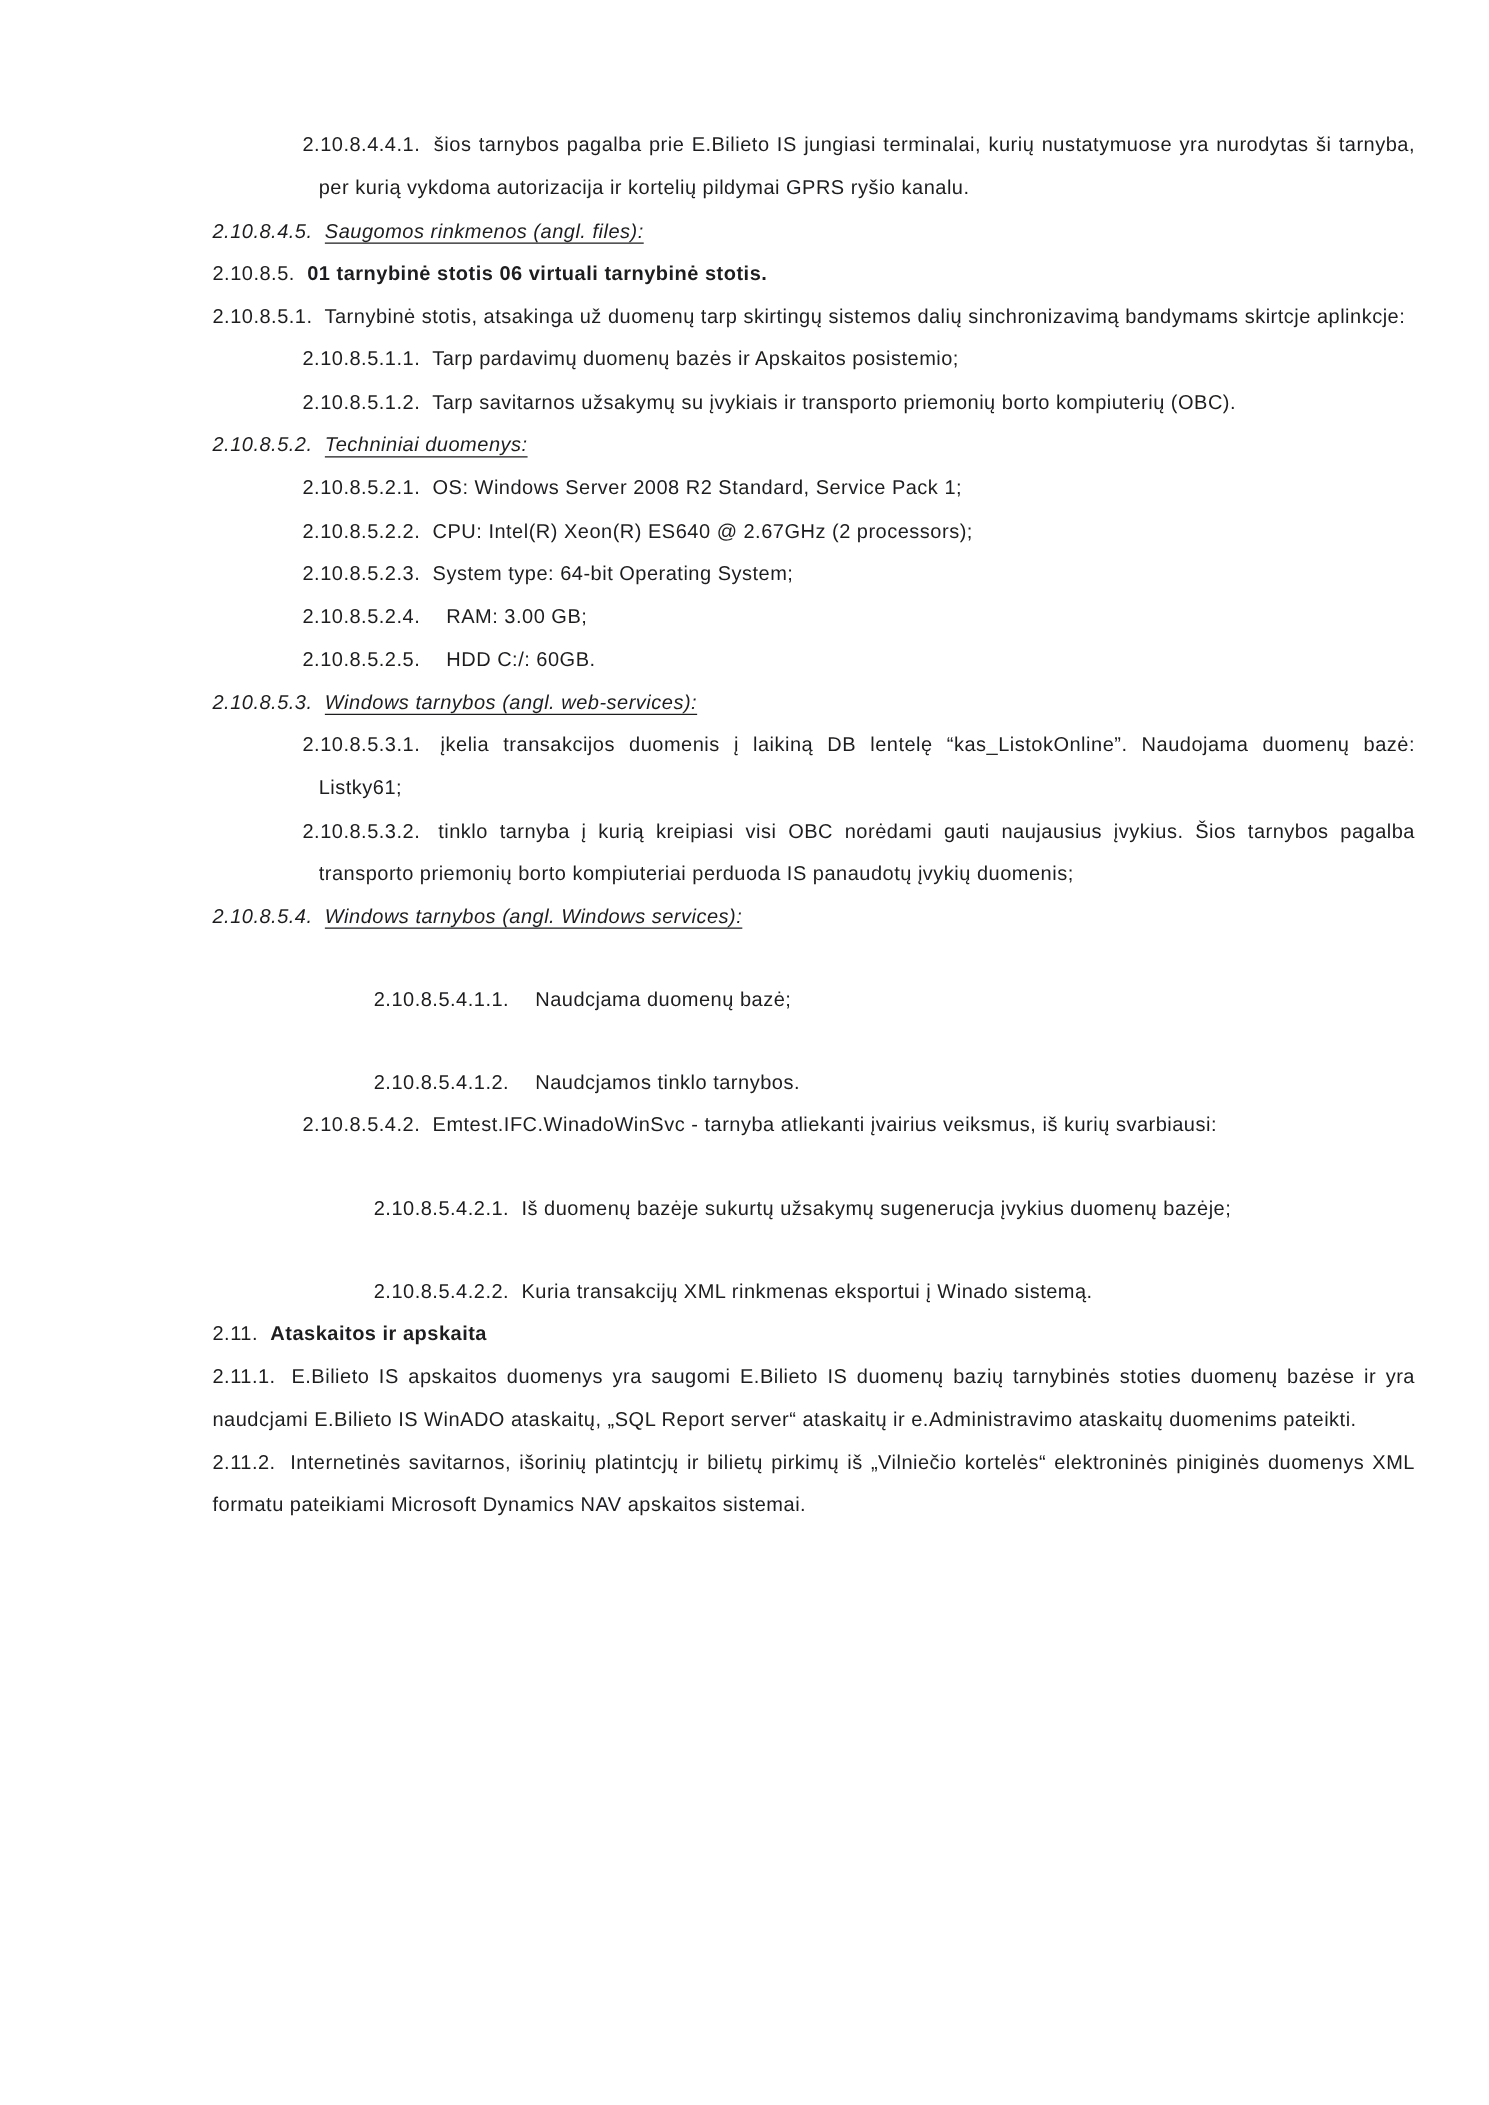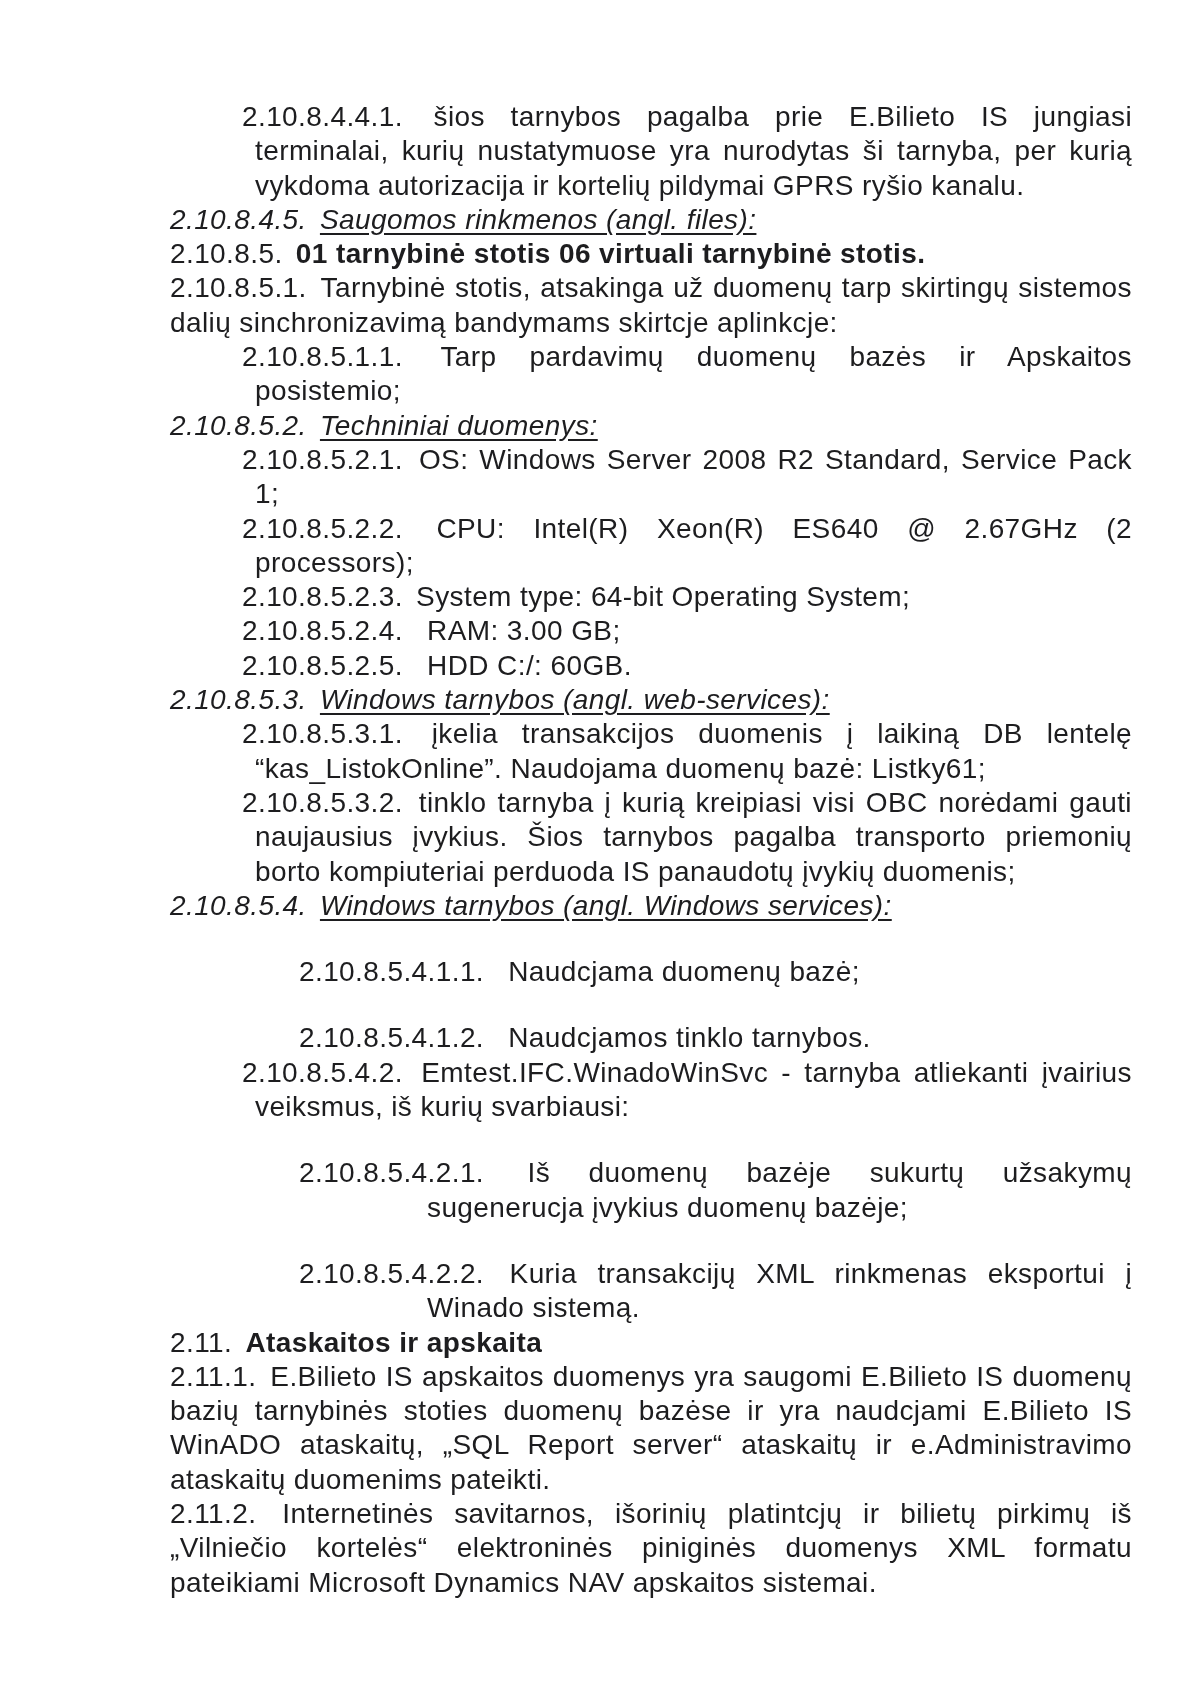--- a/index.html
+++ b/index.html
@@ -8,21 +8,21 @@
     background: #ffffff;
   }
   .page {
     position: relative;
     width: 1191px;
     height: 1660px;
     box-sizing: border-box;
     padding: 100px 59px 0 170px;
     background: #ffffff;
     font-family: "Liberation Sans", sans-serif;
-    font-size: 28px;
+    font-size: 16px;
     line-height: 34.3px;
     letter-spacing: 0.4px;
     color: #1d1d1f;
     overflow: hidden;
   }
   .para {
     margin: 0;
     text-align: justify;
   }
   
@@ -50,20 +50,21 @@
 
   <p class="para lvl1 head-italic"><span class="num">2.10.8.4.5.</span> <span class="txt">Saugomos rinkmenos (angl. files):</span></p>
 
 
   <p class="para lvl1 head-bold"><span class="num">2.10.8.5.</span> <span class="txt">01 tarnybinė stotis 06 virtuali tarnybinė stotis.</span></p>
 
   <p class="para lvl1"><span class="num">2.10.8.5.1.</span> <span class="txt">Tarnybinė stotis, atsakinga už duomenų tarp skirtingų sistemos dalių sinchronizavimą bandymams skirtcje aplinkcje:</span></p>
 
   <p class="para lvl2"><span class="num">2.10.8.5.1.1.</span> <span class="txt">Tarp pardavimų duomenų bazės ir Apskaitos posistemio;</span></p>
 
+  <p class="para lvl2"><span class="num">2.10.8.5.1.2.</span> <span class="txt">Tarp savitarnos užsakymų su įvykiais ir transporto priemonių borto kompiuterių (OBC).</span></p>
 
   <p class="para lvl1 head-italic"><span class="num">2.10.8.5.2.</span> <span class="txt">Techniniai duomenys:</span></p>
 
   <p class="para lvl2"><span class="num">2.10.8.5.2.1.</span> <span class="txt">OS: Windows Server 2008 R2 Standard, Service Pack 1;</span></p>
 
   <p class="para lvl2"><span class="num">2.10.8.5.2.2.</span> <span class="txt">CPU: Intel(R) Xeon(R) ES640 @ 2.67GHz (2 processors);</span></p>
 
   <p class="para lvl2"><span class="num">2.10.8.5.2.3.</span> <span class="txt">System type: 64-bit Operating System;</span></p>
 
   <p class="para lvl2 gap-wide"><span class="num">2.10.8.5.2.4.</span> <span class="txt">RAM: 3.00 GB;</span></p>

